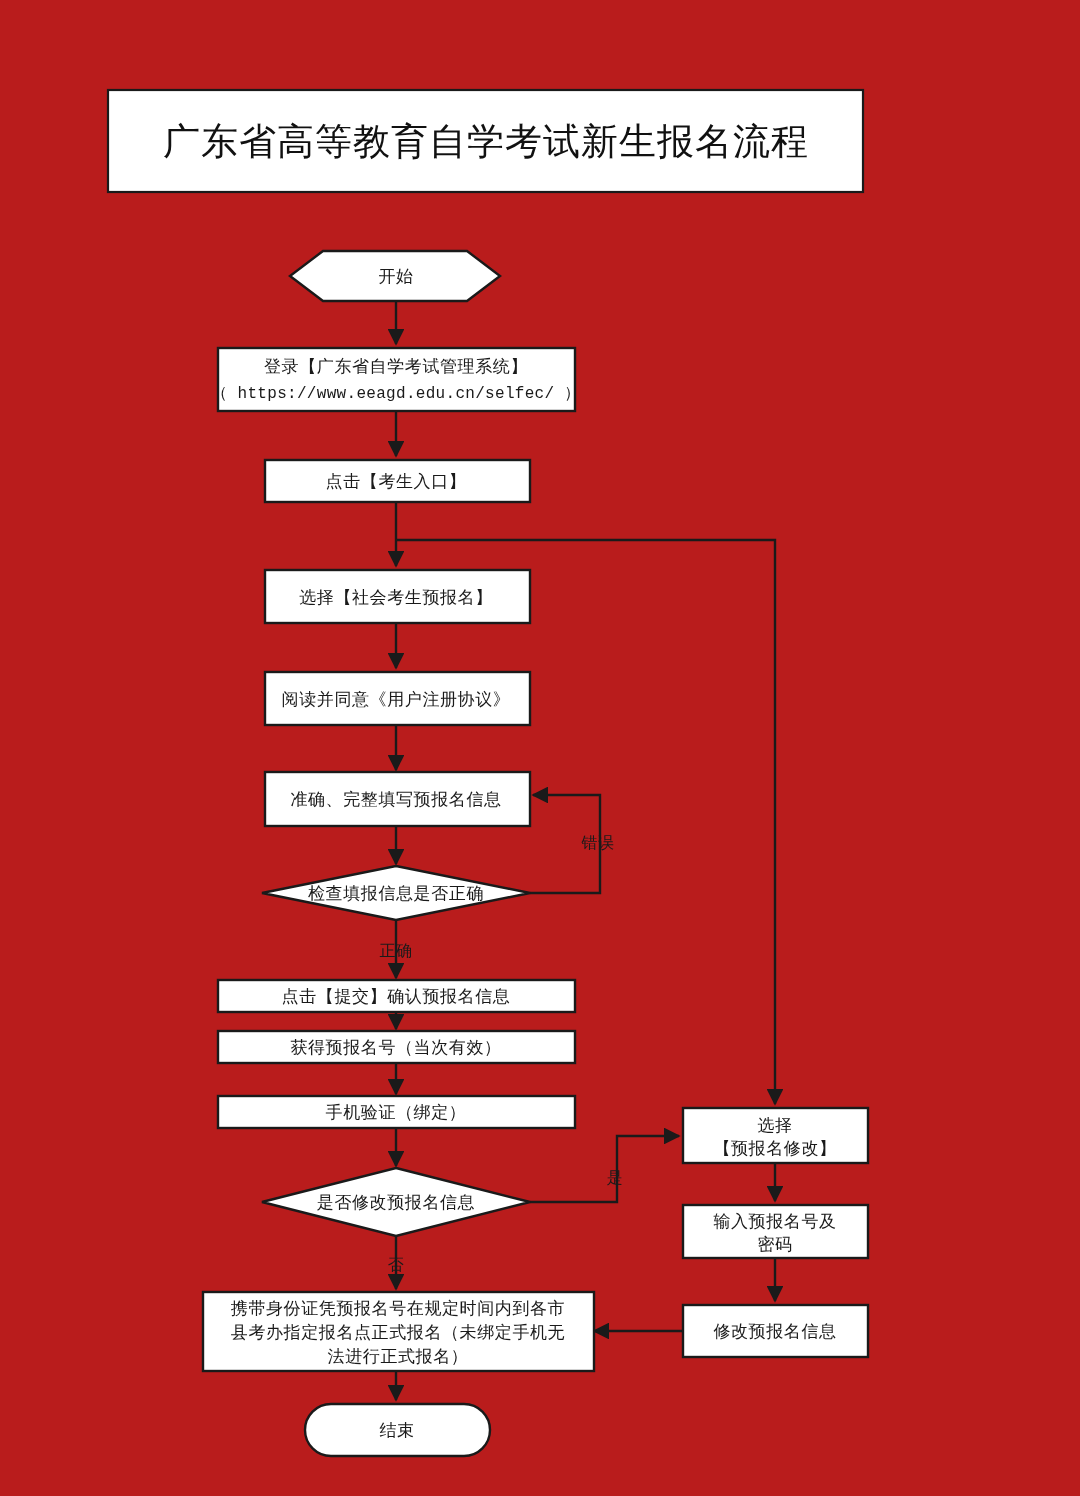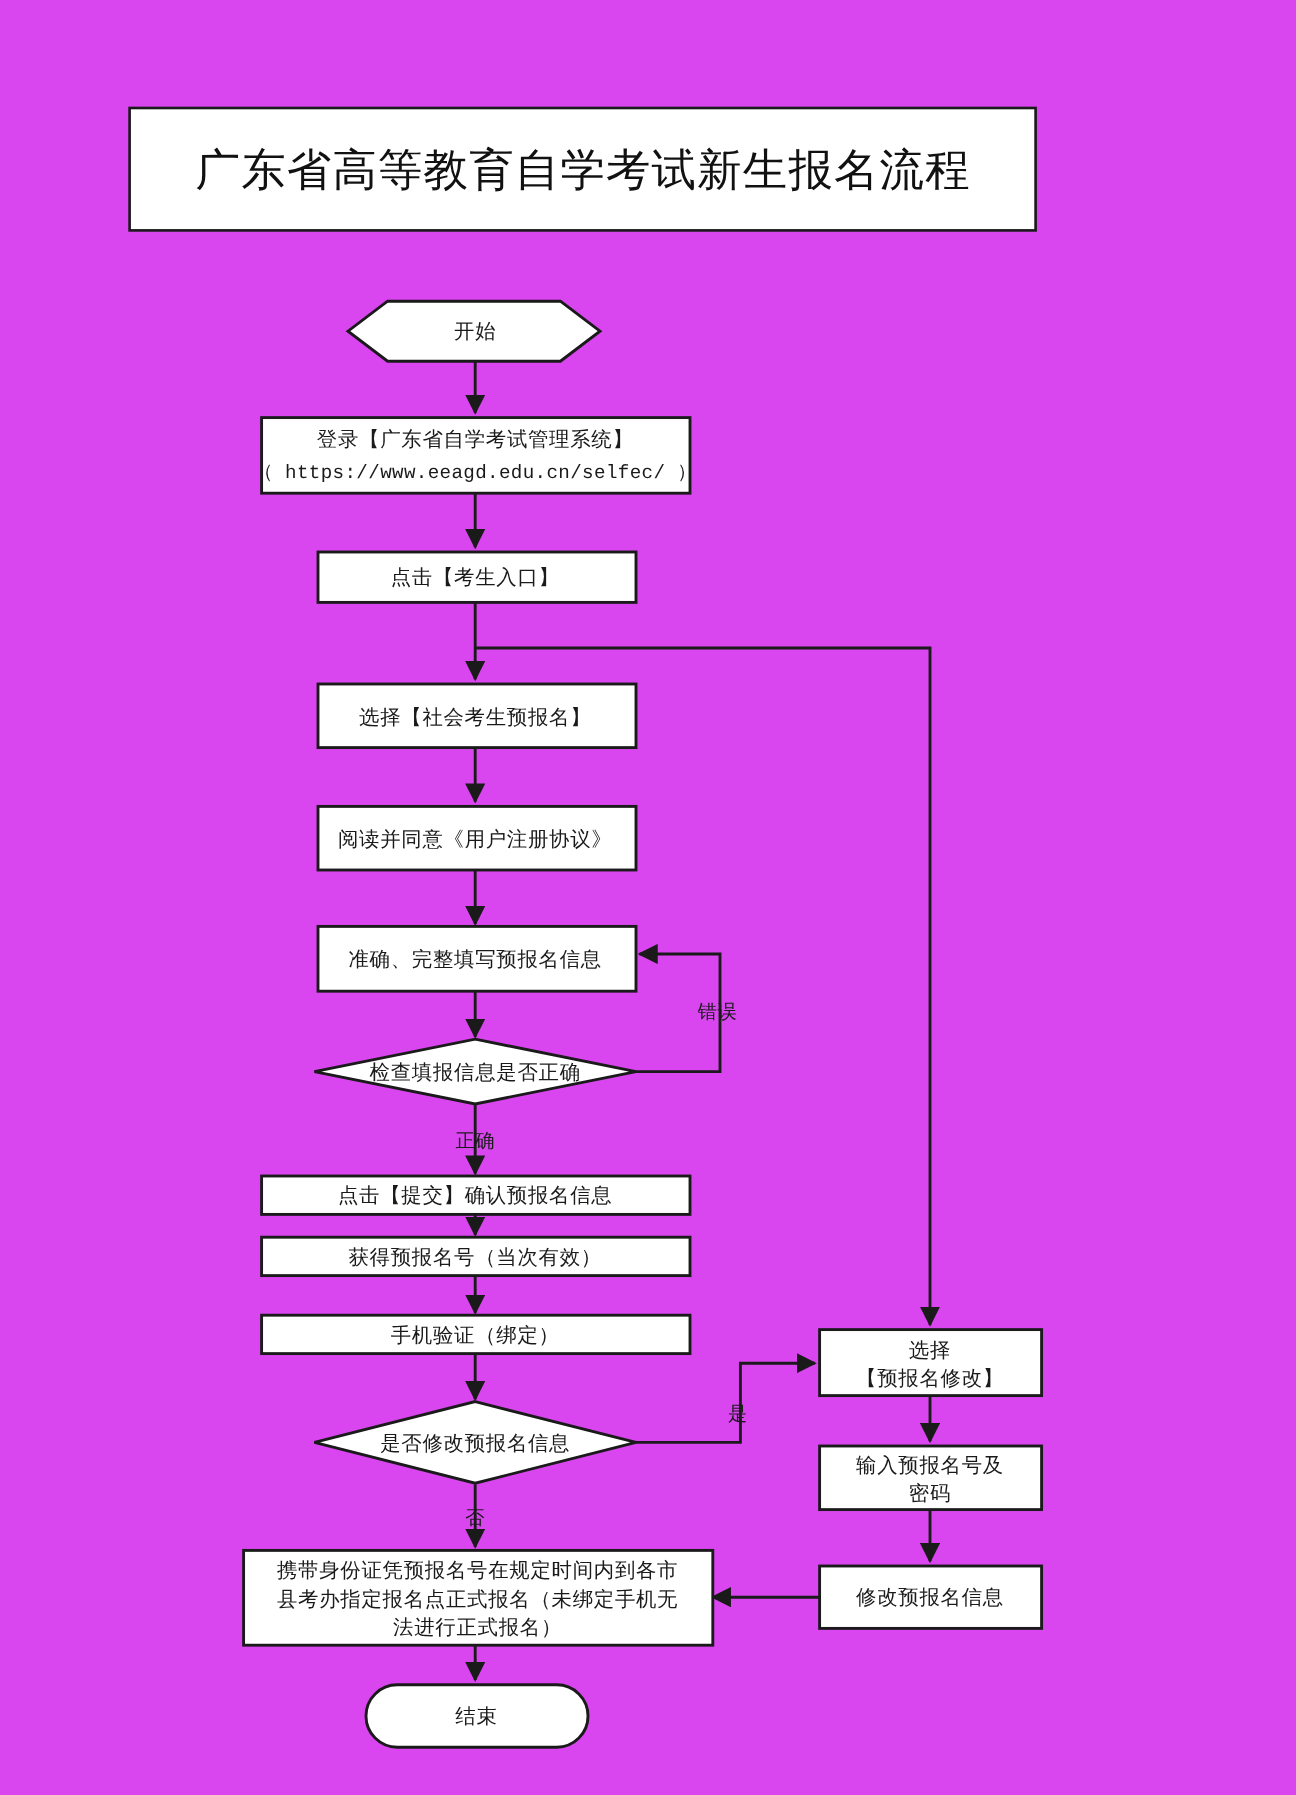--- a/index.html
+++ b/index.html
@@ -10,21 +10,21 @@
   body {
     width: 1080px;
     height: 1496px;
     font-family: "Liberation Serif", "DejaVu Serif", serif;
     overflow: hidden;
   }
   #page {
     position: relative;
     width: 1080px;
     height: 1496px;
-    background: #d946ef;
+    background: #b91c1c;
   }
   svg#flow {
     position: absolute;
     top: 0;
     left: 0;
     width: 1080px;
     height: 1496px;
   }
   .shape-stroke {
     fill: #ffffff;

